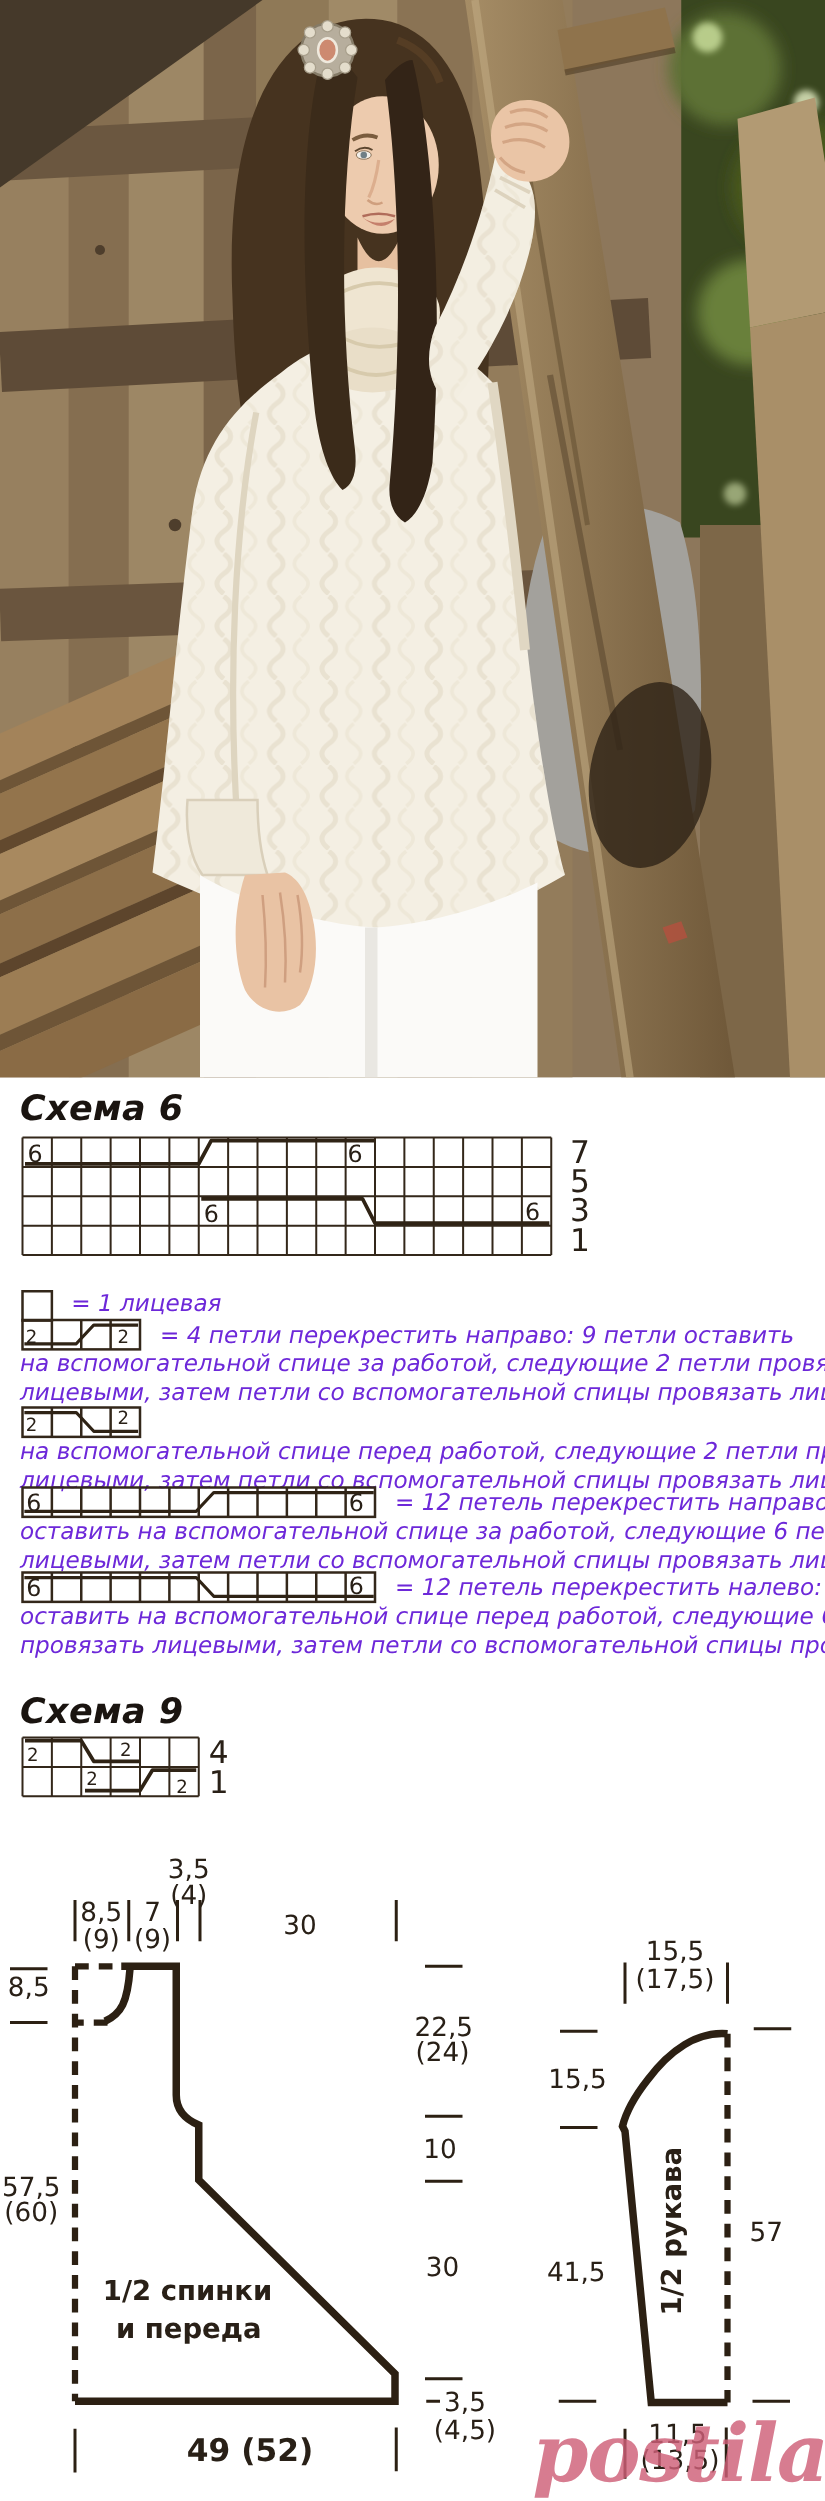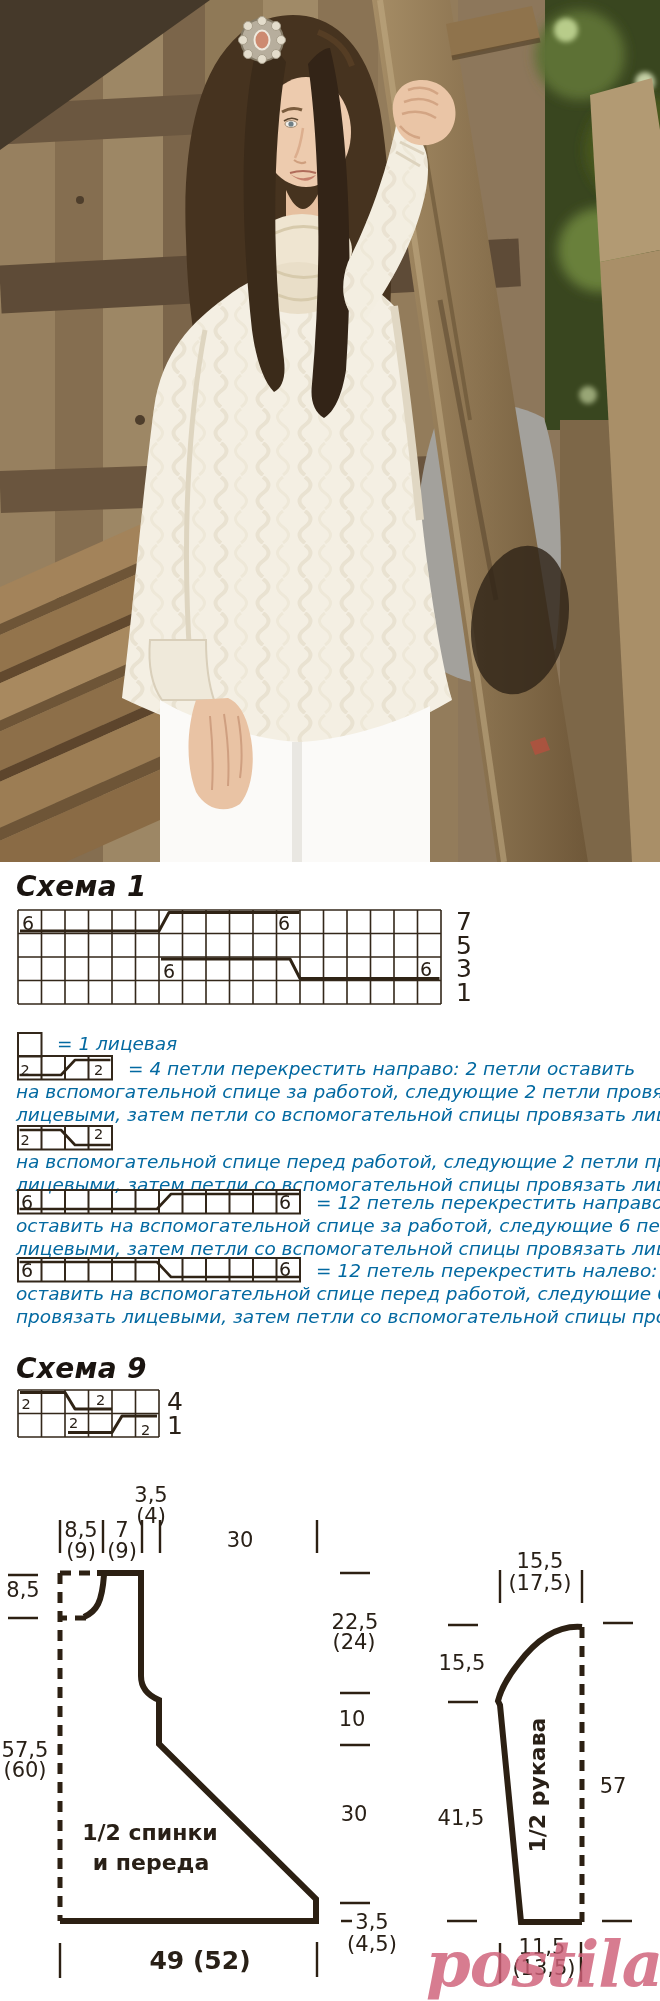--- a/index.html
+++ b/index.html
@@ -1,20 +1,20 @@
 <!DOCTYPE html>
 <html><head>
 <meta charset="utf-8">
 <style>
   html,body{margin:0;padding:0;background:#fff;}
   .page{position:relative;width:660px;height:2001px;background:#ffffff;overflow:hidden;
         font-family:"DejaVu Sans","Liberation Sans",sans-serif;}
   .abs{position:absolute;}
   .h-title{font-size:28px;font-weight:bold;font-style:italic;color:#1a1410;letter-spacing:.3px;}
-  .leg-line{font-size:18.5px;font-style:italic;color:#0369a1;white-space:nowrap;line-height:22px;}
+  .leg-line{font-size:18.5px;font-style:italic;color:#6d28d9;white-space:nowrap;line-height:22px;}
   svg text{font-family:"DejaVu Sans","Liberation Sans",sans-serif;fill:#292017;}
   .num{font-size:21px;font-weight:500;}
   .num-b{font-size:22px;font-weight:700;}
   .big-b{font-size:25px;font-weight:700;}
   .rowlab{font-size:25px;font-weight:500;}
   .cell6{font-size:19px;font-weight:500;}
   .cell2{font-size:14.5px;font-weight:500;}
   .grid{stroke:#33271a;stroke-width:1.6;fill:none;}
   .sgrid{stroke:#33271a;stroke-width:2;fill:none;}
   .cable{stroke:#2f2315;stroke-width:3;fill:none;stroke-linejoin:round;}
@@ -176,21 +176,21 @@
         <path fill="url(#cablep)" opacity=".45" d="M366,318 C396,278 418,232 426,190 C430,168 428,150 420,140 L396,126 C388,164 372,216 348,262 C340,284 342,304 354,318 C358,320 362,320 366,318 Z"></path>
         <path d="M400,142 L424,154 M396,152 L420,166" stroke="#ddd3be" stroke-width="3" fill="none"></path>
       </g>
       <g>
         <path d="M397,128 C388,106 394,88 410,82 C428,76 446,84 453,100 C459,116 454,132 442,140 C426,150 404,146 397,128 Z" fill="#eac5a6"></path>
         <path d="M408,90 q16,-6 30,4 M404,102 q18,-7 34,3 M402,114 q18,-6 34,4 M400,126 q8,10 20,12" stroke="#d3a584" stroke-width="2.5" fill="none"></path>
       </g>
     </g>
   </svg>
 
-  <div class="abs h-title" style="left:16px;top:870px">Схема 1</div>
+  <div class="abs h-title" style="left:16px;top:870px">Схема 6</div>
 
   <svg class="abs" style="left:16px;top:908px" width="480" height="100" viewBox="0 0 480 100">
     <path class="grid" d="M2,2V96M25.5,2V96M49,2V96M72.5,2V96M96,2V96M119.5,2V96M143,2V96M166.5,2V96M190,2V96M213.5,2V96M237,2V96M260.5,2V96M284,2V96M307.5,2V96M331,2V96M354.5,2V96M378,2V96M401.5,2V96M425,2V96M2,2H425M2,25.5H425M2,49H425M2,72.5H425M2,96H425"></path>
     <path class="cable" d="M4,23 H143 L153,4.5 H283.5"></path>
     <path class="cable" d="M145,51 H274 L284,70.5 H423.5"></path>
     <text class="cell6" x="6" y="21.5">6</text>
     <text class="cell6" x="262" y="21.5">6</text>
     <text class="cell6" x="147" y="69.5">6</text>
     <text class="cell6" x="404" y="68">6</text>
     <text class="rowlab" x="440" y="22">7</text>
@@ -204,21 +204,21 @@
   </svg>
   <div class="abs leg-line" style="left:57px;top:1033px">= 1 лицевая</div>
 
   <svg class="abs" style="left:16px;top:1054px" width="100" height="28">
     <rect class="sgrid" x="2" y="2" width="94" height="23.5"></rect>
     <path class="sgrid" d="M25.5,2 V25.5 M49,2 V25.5 M72.5,2 V25.5"></path>
     <path class="cable2" d="M3.5,21 H45 L59,6 H94.5"></path>
     <text class="cell2" x="4.5" y="20.5">2</text>
     <text class="cell2" x="78" y="20.5">2</text>
   </svg>
-  <div class="abs leg-line" style="left:128px;top:1058px">= 4 петли перекрестить направо: 2 петли оставить</div>
+  <div class="abs leg-line" style="left:128px;top:1058px">= 4 петли перекрестить направо: 9 петли оставить</div>
   <div class="abs leg-line" style="left:16px;top:1081px">на вспомогательной спице за работой, следующие 2 петли провязать</div>
   <div class="abs leg-line" style="left:16px;top:1104px">лицевыми, затем петли со вспомогательной спицы провязать лицевыми</div>
 
   <svg class="abs" style="left:16px;top:1124px" width="100" height="28">
     <rect class="sgrid" x="2" y="2" width="94" height="23.5"></rect>
     <path class="sgrid" d="M25.5,2 V25.5 M49,2 V25.5 M72.5,2 V25.5"></path>
     <path class="cable2" d="M3.5,6 H45 L59,21 H94.5"></path>
     <text class="cell2" x="4.5" y="20.5">2</text>
     <text class="cell2" x="78" y="15">2</text>
   </svg>

